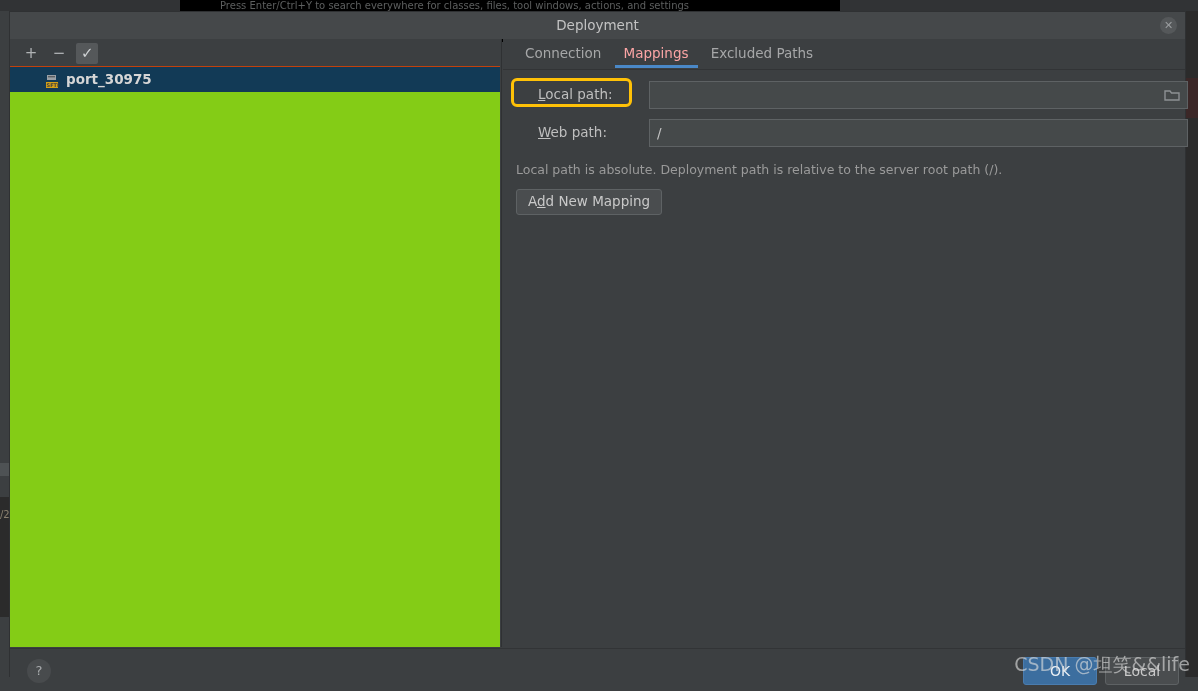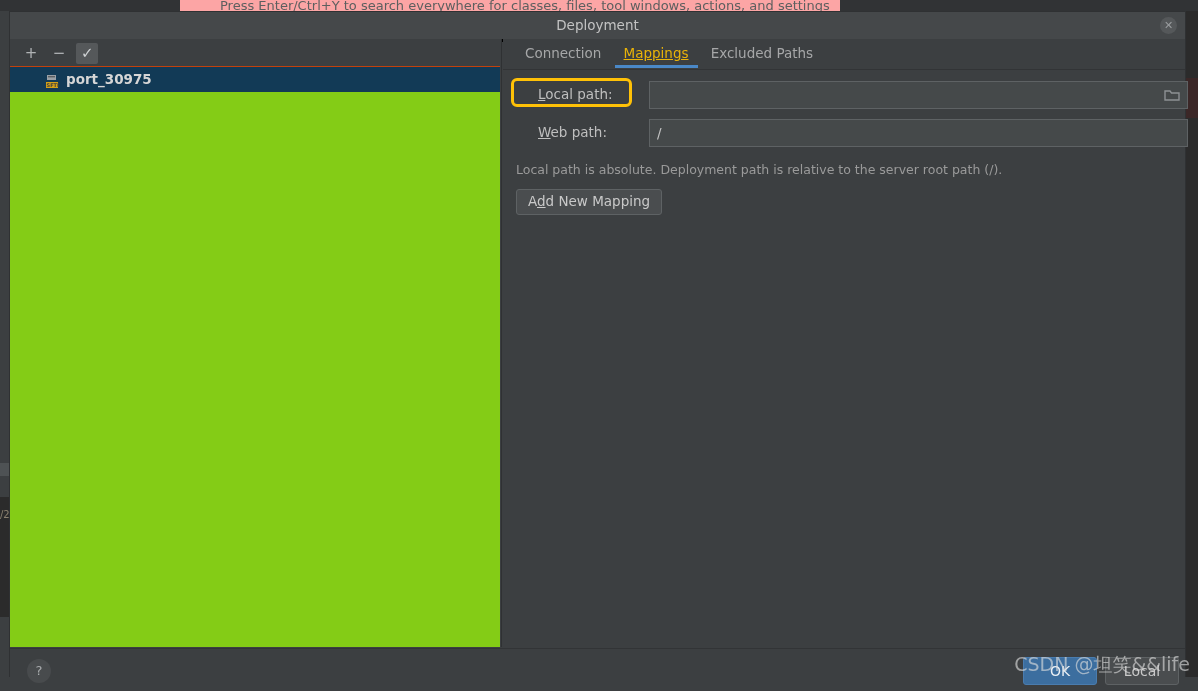--- a/index.html
+++ b/index.html
@@ -21,24 +21,24 @@
   #backdrop {
     position: absolute;
     left: 0; top: 0;
     width: 1198px; height: 691px;
     background: #313335;
   }
   .bg-strip-top {
     position: absolute;
     left: 180px; top: 0;
     width: 660px; height: 11px;
-    background: #fca5a5;
+    background: #000000;
     overflow: hidden;
     white-space: nowrap;
-    font-size: 13px;
+    font-size: 10px;
     color: #5d5f5f;
     line-height: 11px;
     padding-left: 40px;
     box-sizing: border-box;
   }
   .bg-left-col {
     position: absolute;
     left: 0; top: 11px;
     width: 9px; height: 680px;
     background: #3c3f41;
@@ -209,22 +209,21 @@
     display: inline-block;
     height: 29px;
     line-height: 29px;
     padding: 0 9px;
     font-size: 13.5px;
     color: #a6a7a8;
     cursor: pointer;
     position: relative;
   }
   .tab.active {
-    color: #eab308;
-    text-decoration: underline;
+    color: #fca5a5;
   }
   .tab.active::after {
     content: "";
     position: absolute;
     left: 0; right: 0; bottom: 0;
     height: 3px;
     background: #4a88c7;
   }
 
   .form {

